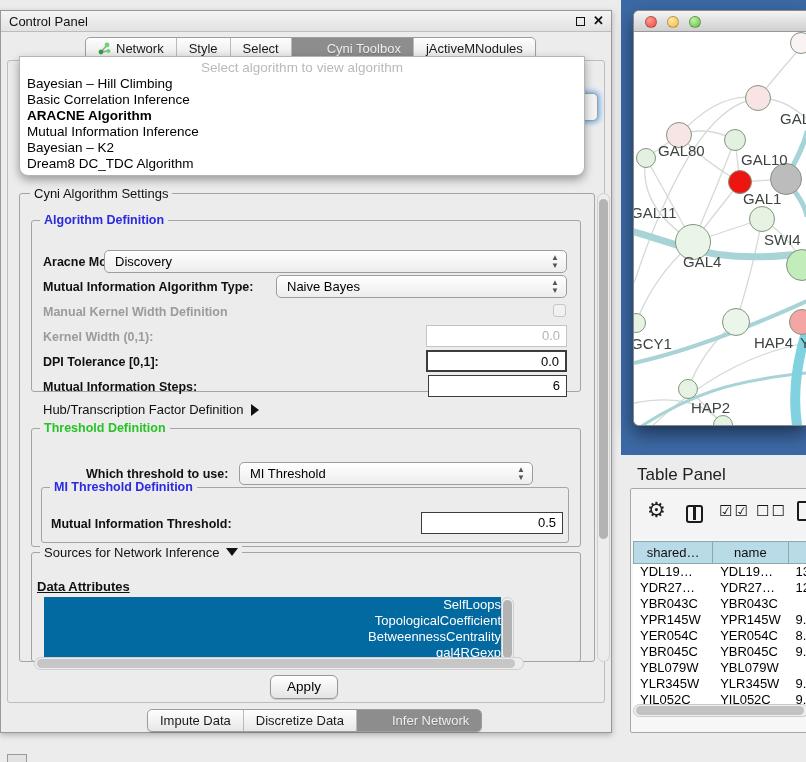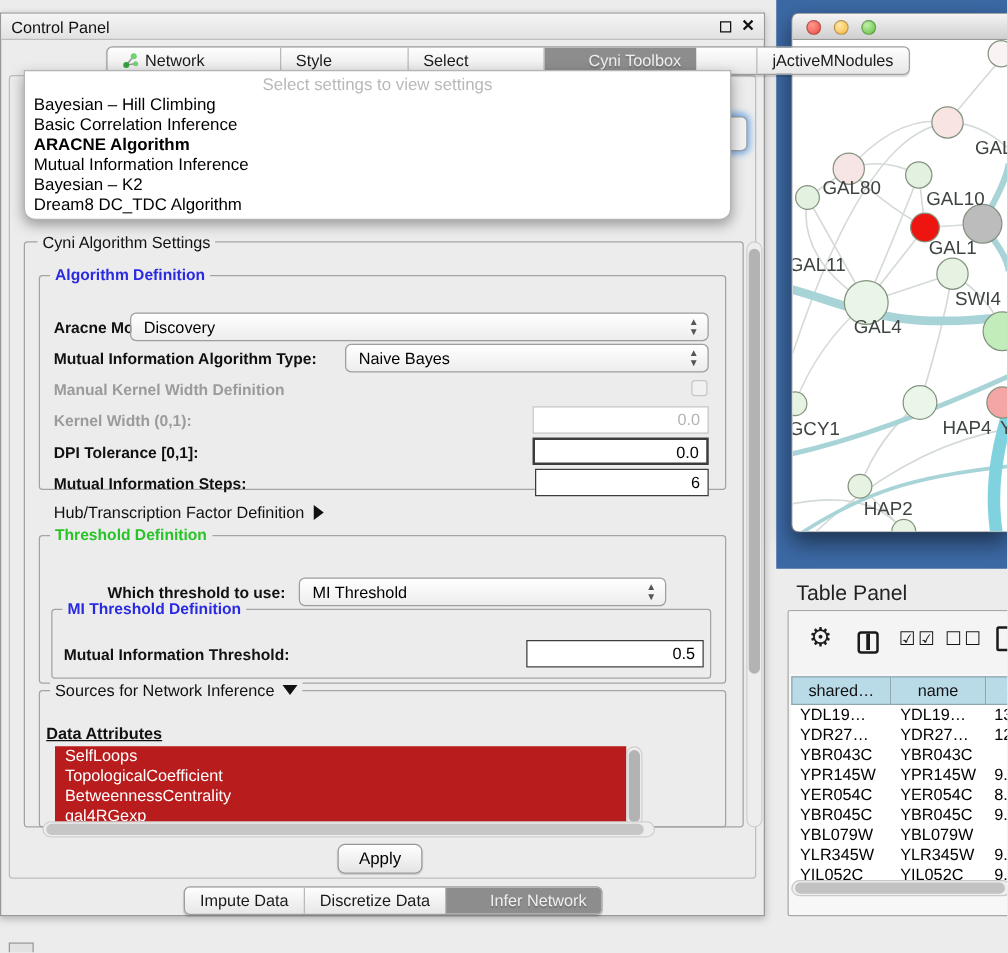--- a/index.html
+++ b/index.html
@@ -57,21 +57,21 @@
   .cp-title { position:absolute; left:8px; top:3px; font-size:13px; color:#111; }
   .cp-float { position:absolute; right:26px; top:6px; width:9px; height:9px; border:1.7px solid #111; }
   .cp-close { position:absolute; right:7px; top:2px; font-size:13px; font-weight:bold; color:#111; }
   .seg-control {
     position:absolute; display:flex; height:23px; border:1px solid #9e9e9e; border-radius:5px;
     background:linear-gradient(#fefefe,#e7e7e7); overflow:hidden; box-shadow:0 1px 1px rgba(0,0,0,.15);
   }
   .seg { padding:0 12px; font-size:13px; color:#1a1a1a; display:flex; align-items:center; gap:5px; border-left:1px solid #b9b9b9; white-space:nowrap; }
   .seg:first-child { border-left:none; }
   .seg.selected { background:#8d8d8d; color:#efefef; text-shadow:0 1px 1px rgba(0,0,0,.2);padding-left:35px; }
-  #top-tabs { left:84px; top:26px;gap:48px; }
+  #top-tabs { left:84px; top:26px; }
   #bottom-tabs { left:146px; top:698px; }
   .content-panel { position:absolute; left:6px; top:49px; width:598px; height:643px; border:1px solid #bdbdbd; border-radius:3px; background:#ececec; }
   
   .combo-sliver { position:absolute; left:570px; top:82px; width:27px; height:28px; border:1px solid #9f9f9f; border-radius:5px; background:#f2f2f2; box-shadow:0 0 5px 2px #77aee6; }
   
   .popup {
     position:absolute; left:18px; top:45px; width:566px; height:120px; background:#fff;
     border:1px solid #b4b4b4; border-radius:0 0 9px 9px; box-shadow:0 4px 10px rgba(0,0,0,.35); z-index:5; overflow:hidden;
   }
   .popup-placeholder { height:19px; text-align:center; font-size:13.5px; color:#b9b9b9; padding-top:3px; }
@@ -91,21 +91,21 @@
   }
   .combo .arrows { position:absolute; right:7px; top:3px; font-size:8px; line-height:8px; color:#555; text-align:center; }
   .tfield { position:absolute; height:22px; background:#fff; font-size:13px; line-height:20px; text-align:right; padding-right:6px; color:#000; }
   .tfield.disabled { border:1px solid #c3c3c3; color:#b4b4b4; }
   .tfield.dark { border:2px solid #3c3c3c; }
   .tfield.mid { border:1px solid #3c3c3c; }
   .checkbox { position:absolute; width:13px; height:13px; border:1px solid #c6c6c6; border-radius:3px; background:#f1f1f1; }
   .arrow-right { display:inline-block; width:0; height:0; border-left:8px solid #111; border-top:6px solid transparent; border-bottom:6px solid transparent; margin-left:8px; vertical-align:-2px; }
   .arrow-down { display:inline-block; width:0; height:0; border-top:8px solid #111; border-left:6px solid transparent; border-right:6px solid transparent; margin-left:6px; vertical-align:1px; }
   .hub-label { position:absolute; font-size:13px; color:#111; white-space:nowrap; }
-  .attr-list { position:absolute; background:#b91c1c; overflow:hidden; }
+  .attr-list { position:absolute; background:#0369a1; overflow:hidden;text-align:right; }
   .attr-item { height:16px; line-height:16px; color:#fff; font-size:13px; padding-left:8px; white-space:nowrap; }
   .vscroll { position:absolute; width:13px; background:#ededed; border:1px solid #cfcfcf; border-radius:7px; }
   .vscroll .thumb { position:absolute; left:1px; width:9px; border-radius:5px; background:#b3b3b3; }
   .hscroll { position:absolute; height:13px; background:#ededed; border:1px solid #cfcfcf; border-radius:7px; }
   .hscroll .thumb { position:absolute; top:1px; height:9px; border-radius:5px; background:#c6c6c6; }
   .apply-btn {
     position:absolute; left:269px; top:664px; width:68px; height:24px; border:1px solid #979797; border-radius:6px;
     background:linear-gradient(#ffffff,#e4e4e4); font-size:13.5px; text-align:center; line-height:22px; color:#000;
     box-shadow:0 1px 1px rgba(0,0,0,.15);
   }
@@ -287,21 +287,21 @@
           <span>Cyni Toolbox</span>
         </div>
         <div class="seg">
           <span>jActiveMNodules</span>
         </div>
       </div>
 
     <div class="combo-sliver"></div>
 
     <div class="popup">
-      <div class="popup-placeholder">Select settings to view settings</div>
+      <div class="popup-placeholder">Select algorithm to view algorithm</div>
       <div id="popup-items">
           <div class="popup-item">Bayesian – Hill Climbing</div>
           <div class="popup-item">Basic Correlation Inference</div>
           <div class="popup-item bold">ARACNE Algorithm</div>
           <div class="popup-item">Mutual Information Inference</div>
           <div class="popup-item">Bayesian – K2</div>
           <div class="popup-item">Dream8 DC_TDC Algorithm</div>
         </div>
     </div>
 

